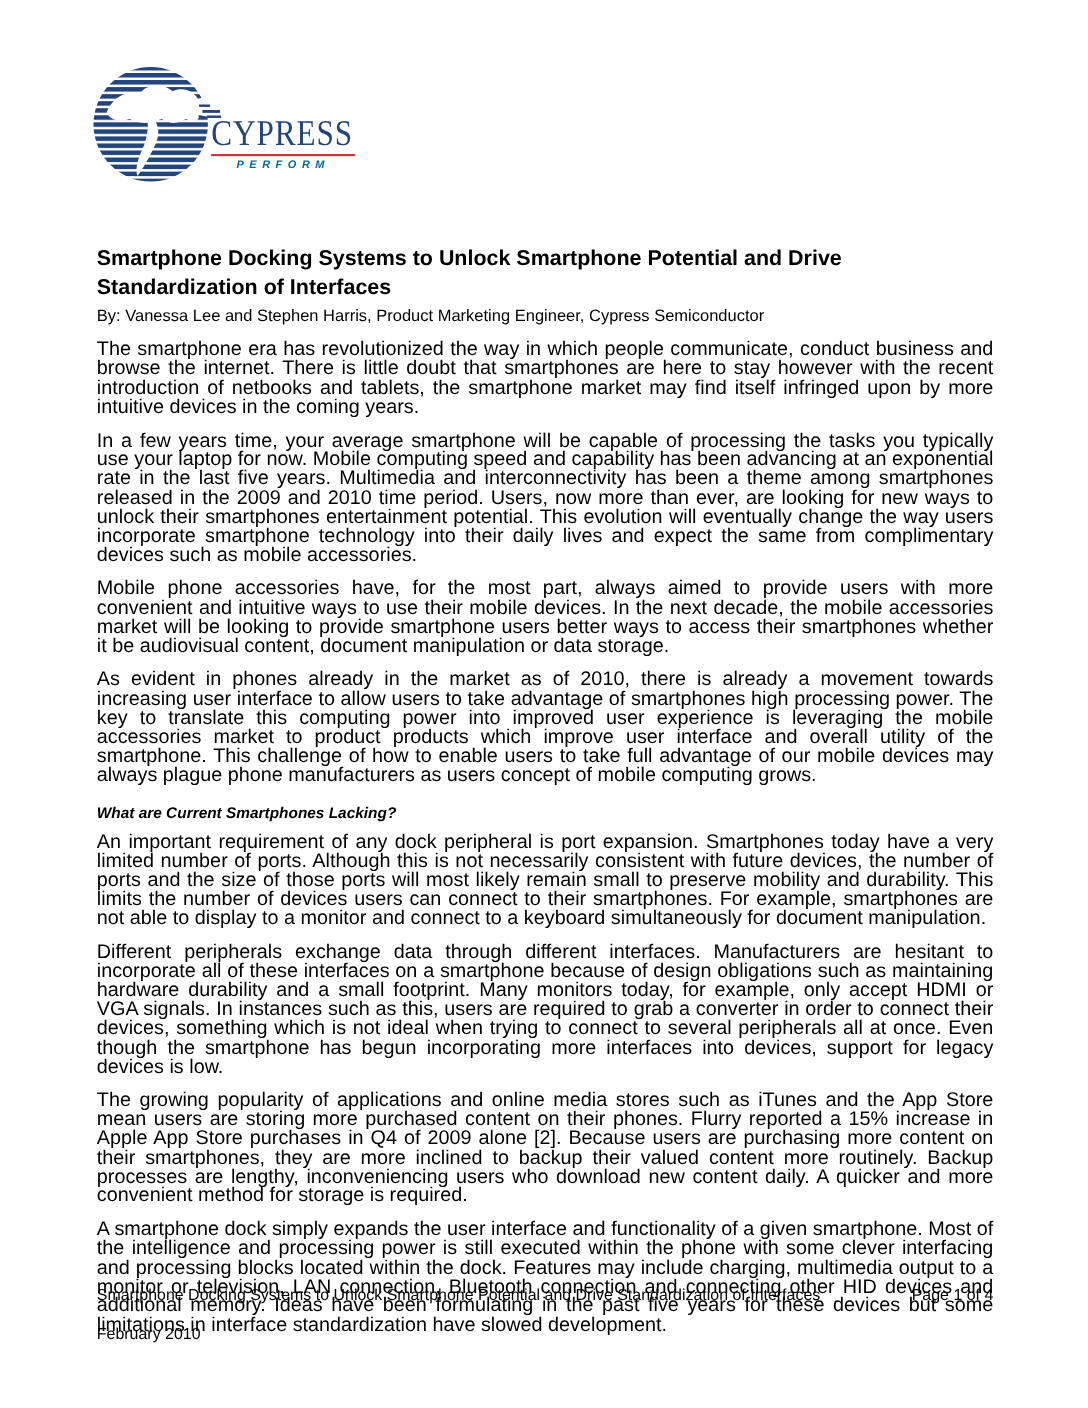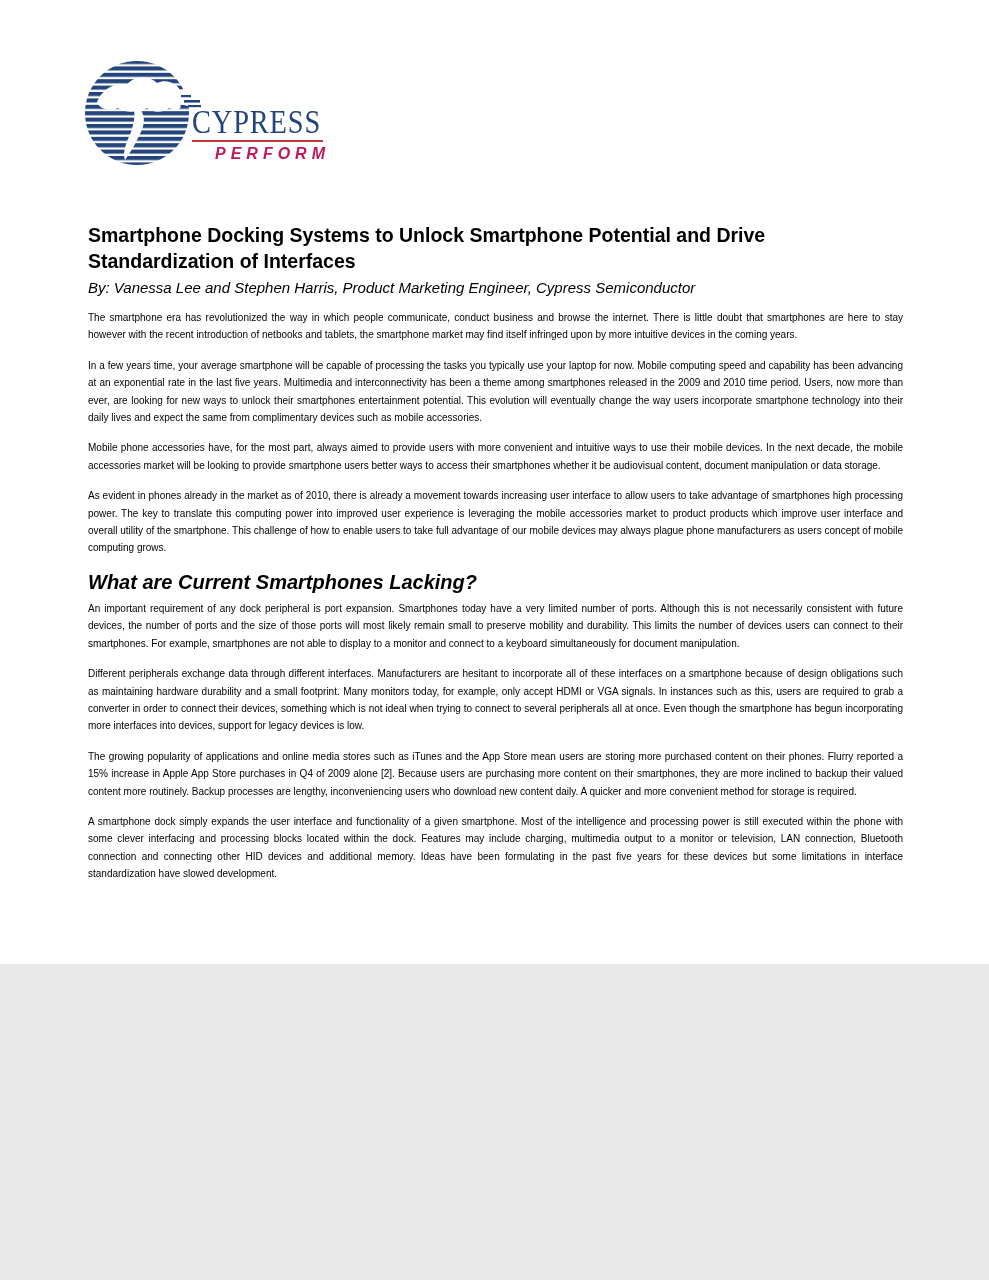--- a/index.html
+++ b/index.html
@@ -1,19 +1,19 @@
 <!DOCTYPE html>
 <html><head>
 <meta charset="utf-8">
 <style>
   * { margin:0; padding:0; box-sizing:border-box; }
   html,body { background:#e8e8e8; }
   .page {
     position:relative;
-    width:989px; height:964px;
+    width:989px; height:1280px;
     background:#ffffff;
     font-family:"Liberation Sans", sans-serif;
     color:#000;
     margin:0 auto;
     overflow:hidden;
   }
 
   
   .logo { position:absolute; left:84px; top:60px; display:flex; align-items:flex-start; }
   .logo-globe { width:128px; height:106px; flex:0 0 auto; }
@@ -21,39 +21,39 @@
   .logo-brand {
     font-family:"Liberation Serif", serif;
     font-size:33px; line-height:30px;
     color:#24457C;
     letter-spacing:1px;
     transform:scaleX(0.86); transform-origin:0 50%;
     white-space:nowrap;
   }
   .logo-rule { height:2px; background:#C5393A; margin-top:3px; width:131px; }
   .logo-tagline {
-    font-size:16px; font-style:italic; font-weight:bold;
-    letter-spacing:5px; color:#be185d;
+    font-size:10px; font-style:italic; font-weight:bold;
+    letter-spacing:5px; color:#0369a1;
     margin-top:3px; padding-left:23px; white-space:nowrap;
   }
 
   
   .content { position:absolute; left:88px; top:222px; width:815px; }
   .title {
     font-size:19.5px; font-weight:bold; line-height:26px;
     margin-bottom:5px;
   }
-  .byline { font-size:15px; font-style:italic; margin-bottom:13px; }
+  .byline { font-size:15px; margin-bottom:13px; }
   .body-p {
-    font-size:10px; line-height:17.4px;
+    font-size:18px; line-height:17.4px;
     text-align:justify;
     margin-bottom:13px;
   }
   .section-h {
-    font-size:20px; font-weight:bold; font-style:italic;
+    font-size:14px; font-weight:bold; font-style:italic;
     line-height:24px; margin-bottom:6px;
   }
 
   
   .footer-row {
     position:absolute; left:88px; width:815px;
     display:flex; justify-content:space-between;
     font-size:14.5px; line-height:17px;
   }
   .footer-row.r1 { top:1170px; }

